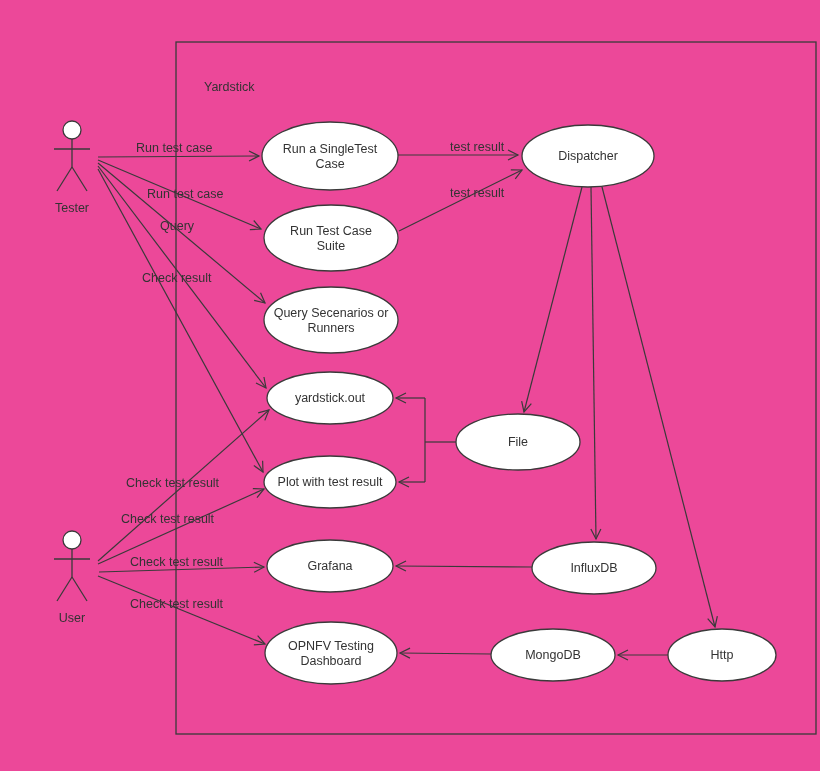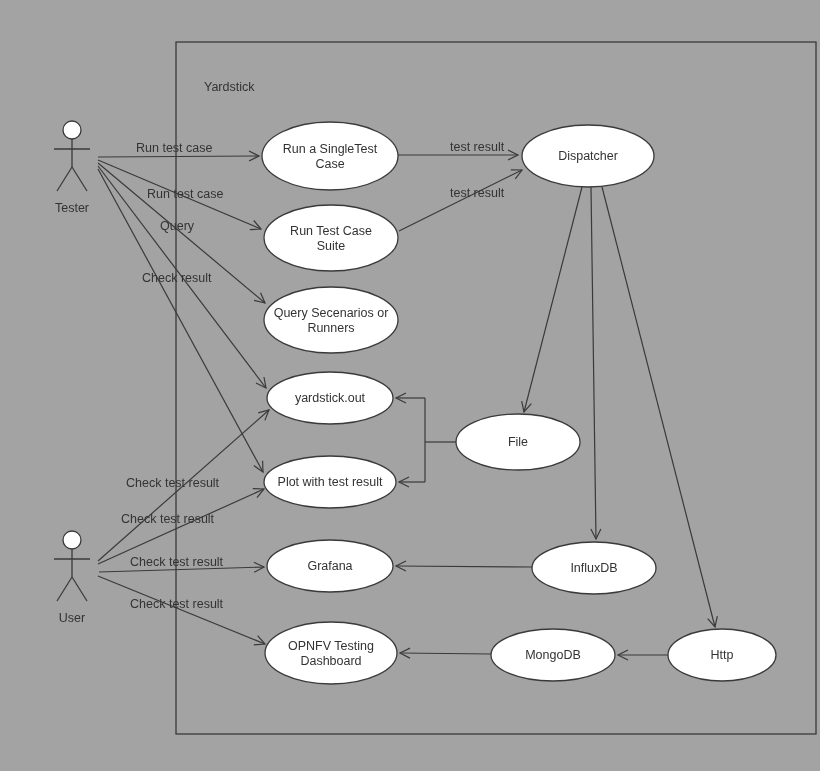--- a/index.html
+++ b/index.html
@@ -4,21 +4,21 @@
 <style>
   html, body {
     margin: 0;
     padding: 0;
     background: #ffffff;
   }
   .canvas {
     position: relative;
     width: 820px;
     height: 771px;
-    background: #a3a3a3;
+    background: #ec4899;
     font-family: "Liberation Sans", sans-serif;
   }
   svg text {
     font-family: "Liberation Sans", sans-serif;
     font-size: 12.5px;
     fill: #333333;
   }
   .shape {
     fill: #ffffff;
     stroke: #3a3a3a;

